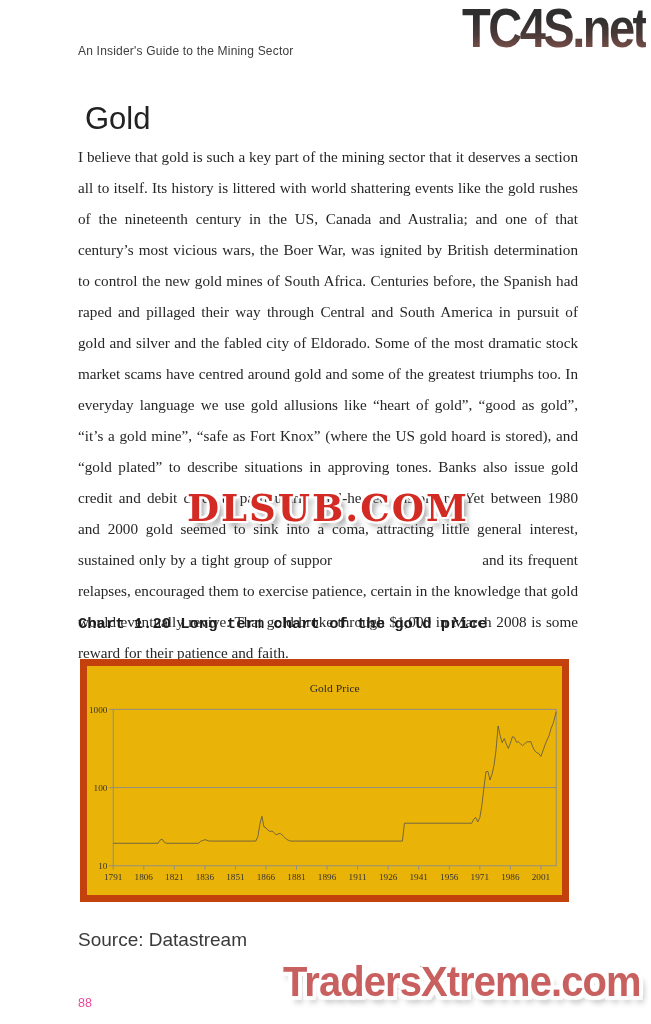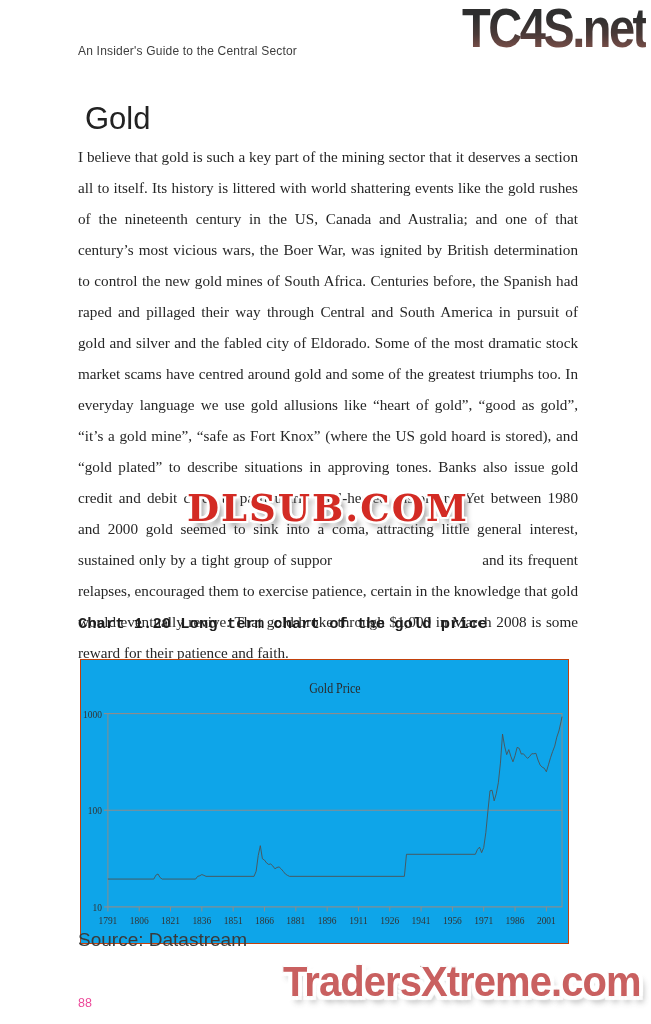--- a/index.html
+++ b/index.html
@@ -44,22 +44,22 @@
       -2px 0 0 #ffffff, 2px 0 0 #ffffff, 0 -2px 0 #ffffff, 0 2px 0 #ffffff,
       5px 6px 5px rgba(110,110,110,.55);
   }
 
   .chart-caption {
     position:absolute; left:78px; top:615px;
     font-size:15.5px; font-weight:bold; color:#1e1e1e;font-family:Liberation Mono, monospace;
   }
 
   .chart-box {
-    position:absolute; left:80px; top:659px; width:489px; height:285px;
-    margin:0; border:1px solid #c2410c; background:#0ea5e9; box-sizing:border-box;
+    position:absolute; left:80px; top:659px; width:489px; height:243px;
+    margin:0; border:7px solid #c2410c; background:#eab308; box-sizing:border-box;
   }
   .chart-box svg { width:100%; height:100%; display:block; }
 
   .source-line {
     position:absolute; left:78px; top:929px;
     font-size:19px; color:#3a3a3a;
   }
   .page-number {
     position:absolute; left:78px; top:996px;
     font-size:12.5px; color:#ec4899;
@@ -79,21 +79,21 @@
       0 -4px 1px rgba(255,255,255,.95), 0 4px 1px rgba(255,255,255,.95),
       -4px 0 1px rgba(255,255,255,.95), 4px 0 1px rgba(255,255,255,.95),
       4px 6px 7px rgba(60,60,60,.45);
   }
 </style>
 </head>
 <body>
 
 <div class="page">
 
-  <div class="running-head">An Insider's Guide to the Central Sector</div>
+  <div class="running-head">An Insider's Guide to the Mining Sector</div>
 
   <div class="wm-tc4s">TC4S.net</div>
 
   <h1 class="section-title">Gold</h1>
 
   <p class="body-par"><span>I believe that gold is such a key part of the mining sector that it deserves a section all to itself. Its history is littered with world shattering events like the gold rushes of the nineteenth century in the US, Canada and Australia; and one of that century’s most vicious wars, the Boer War, was ignited by British determination to control the new gold mines of South Africa. Centuries before, the Spanish had raped and pillaged their way through Central and South America in pursuit of gold and silver and the fabled city of Eldorado. Some of the most dramatic stock market scams have centred around gold and some of the greatest triumphs too. In everyday language we use gold allusions like “heart of gold”, “good as gold”, “it’s a gold mine”, “safe as Fort Knox” (where the US gold hoard is stored), and “gold plated” to describe situations in approving tones. Banks also issue gold credit and debit cards to particularly well-heeled customers. Yet between 1980 and 2000 gold seemed to sink into a coma, attracting little general interest, sustained only by a tight group of suppor</span><span class="wm-gap"></span><span>and its frequent relapses, encouraged them to exercise patience, certain in the knowledge that gold would eventually revive. That gold broke through $1,000 in March 2008 is some reward for their patience and faith.</span></p>
 
   <div class="wm-dlsub">DLSUB.COM</div>
 
   <div class="chart-caption">Chart 1.20 Long term chart of the gold price</div>

